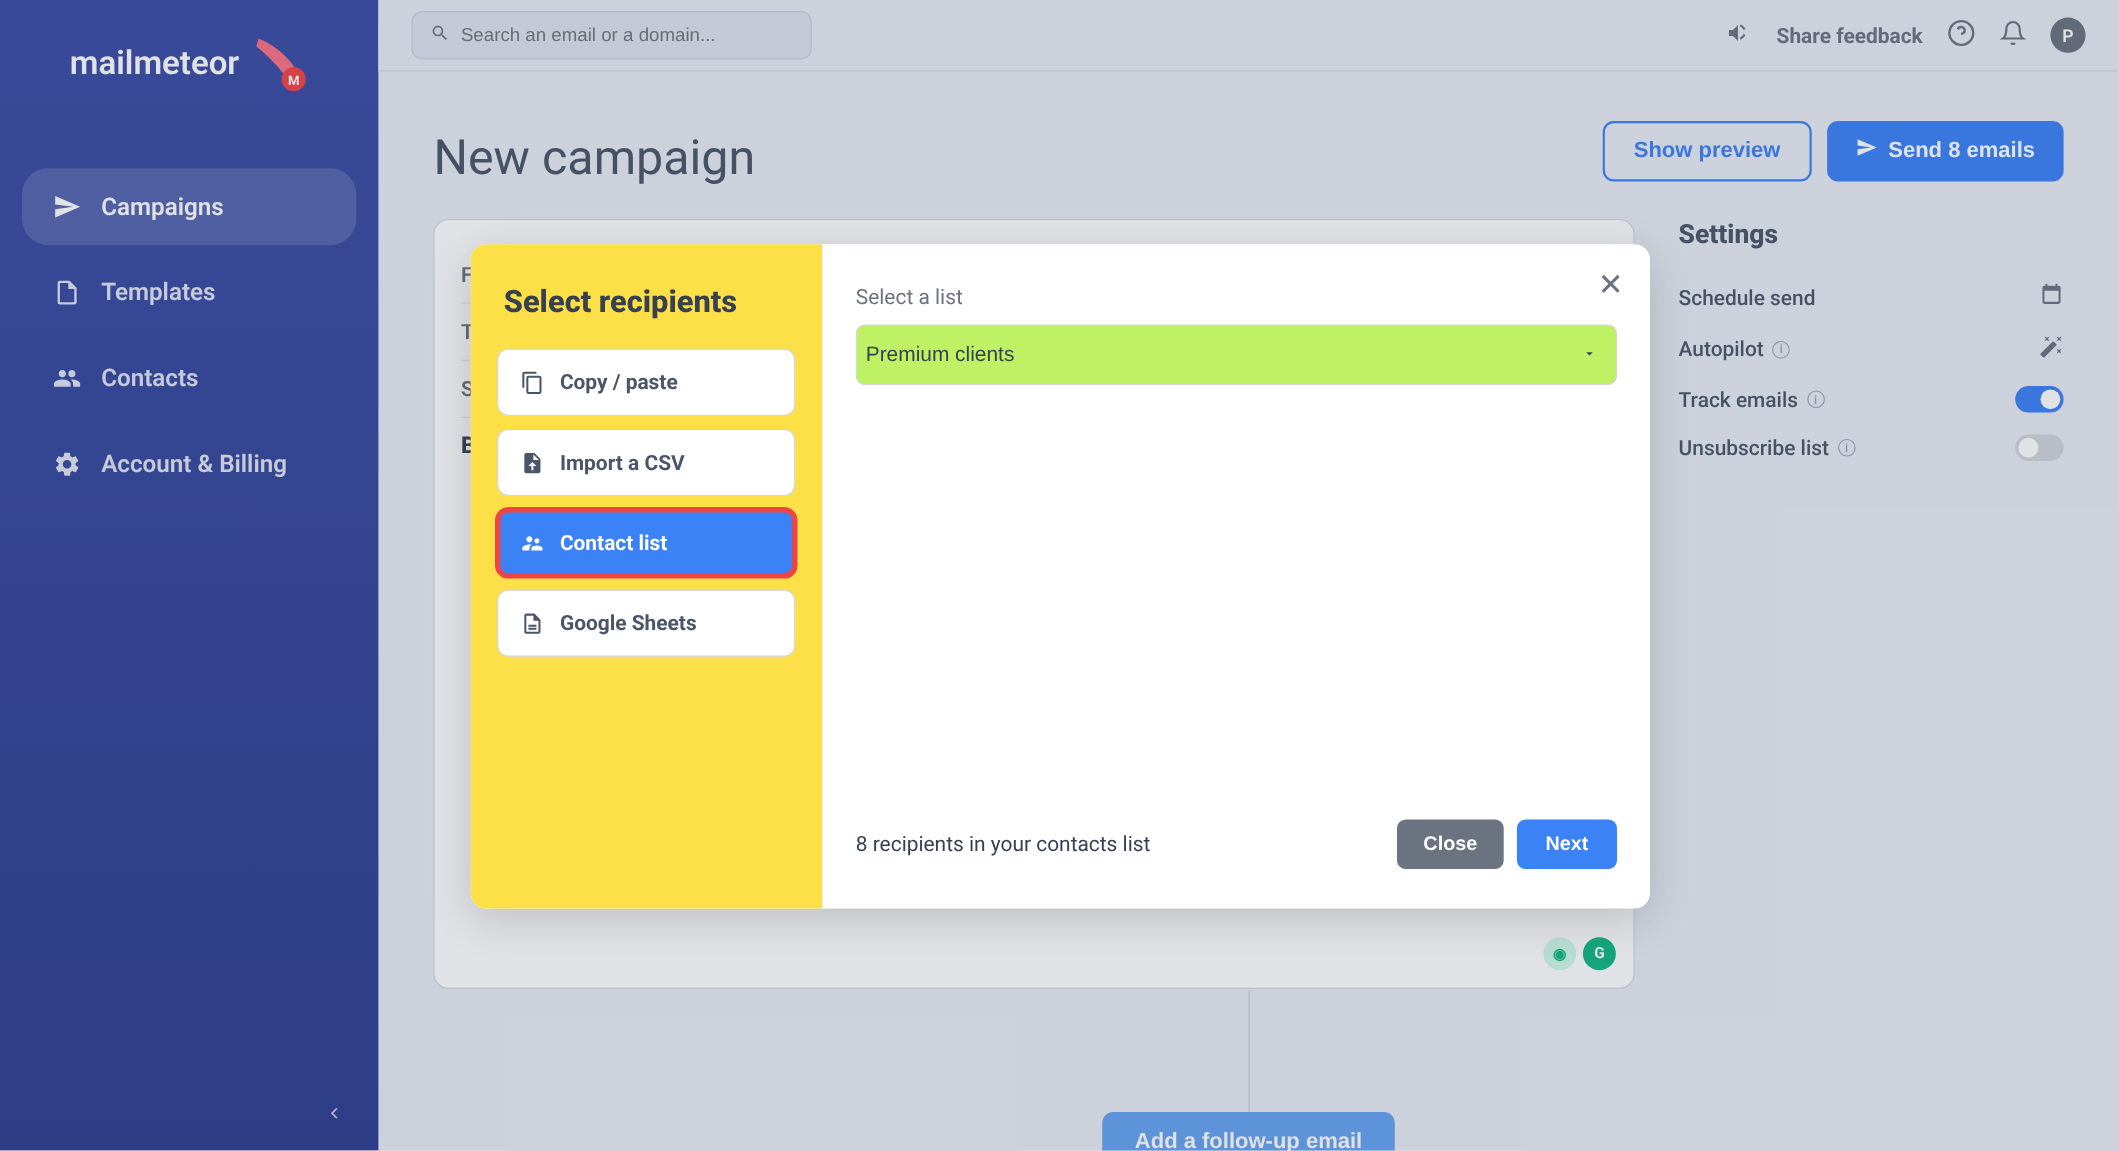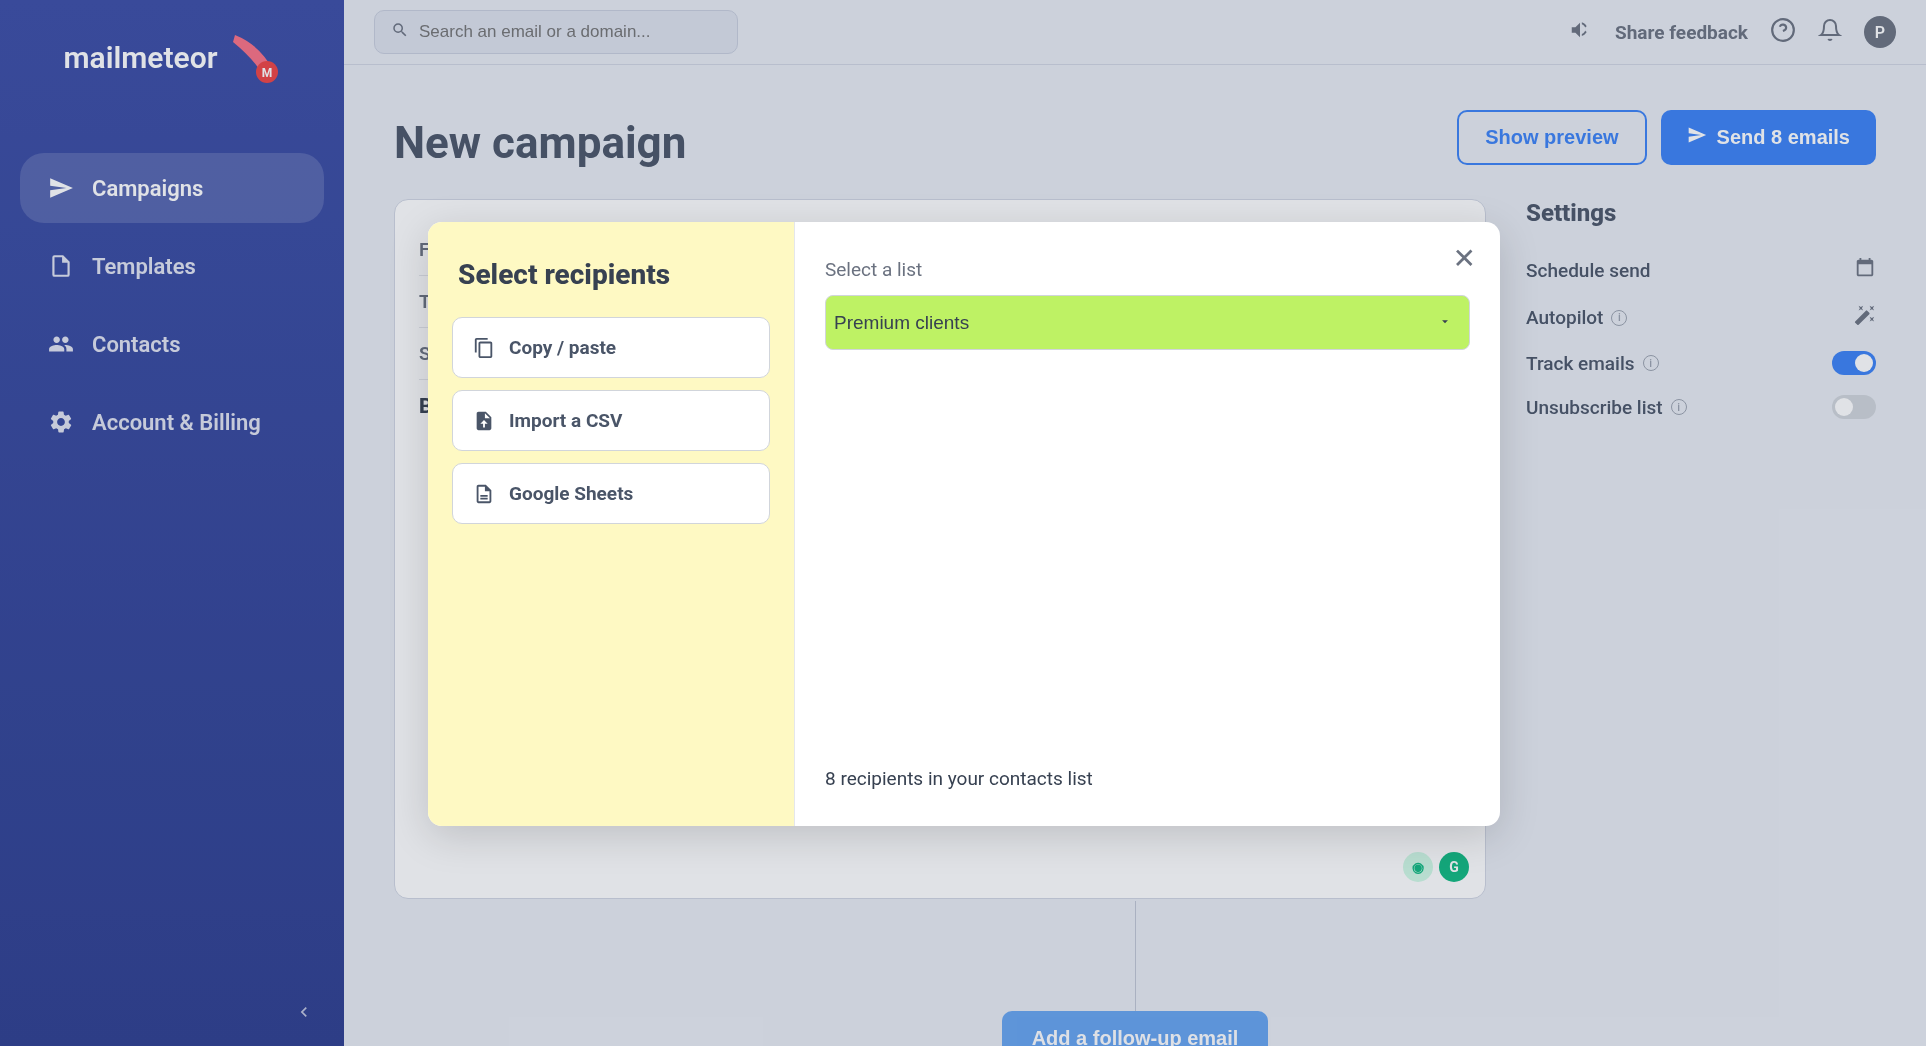--- a/index.html
+++ b/index.html
@@ -131,21 +131,21 @@
       overflow: auto;
     }
     .page-header {
       display: flex;
       align-items: center;
       justify-content: space-between;
       margin-bottom: 30px;
     }
     .page-title {
       font-size: 44px;
-      font-weight: 700;
+      font-weight: 400;
       color: #4a5568;
       margin-top: 12px;
     }
     .header-actions { display: flex; gap: 14px; }
     .btn {
       padding: 14px 26px;
       border-radius: 10px;
       font-size: 20px;
       font-weight: 700;
       cursor: pointer;
@@ -297,24 +297,24 @@
       top: 222px;
       width: 1072px;
       height: 604px;
       background: white;
       border-radius: 14px;
       display: flex;
       box-shadow: 0 10px 40px rgba(0,0,0,0.15);
       overflow: visible;
     }
     .modal-left {
-      width: 367px;
+      width: 320px;
       padding: 36px 24px;
       border-right: 1px solid #e5e7eb;
-      background: #fef9c3;
+      background: #fde047;
       border-radius: 14px 0 0 14px;
     }
     .modal-title {
       font-size: 28px;
       font-weight: 800;
       color: #374151;
       margin-bottom: 26px;
       padding-left: 6px;
     }
     .option-btn {
@@ -564,36 +564,46 @@
               <path d="M16 1H4c-1.1 0-2 .9-2 2v14h2V3h12V1zm3 4H8c-1.1 0-2 .9-2 2v14c0 1.1.9 2 2 2h11c1.1 0 2-.9 2-2V7c0-1.1-.9-2-2-2zm0 16H8V7h11v14z"></path>
             </svg></span>
         <span>Copy / paste</span>
       </div>
       <div class="option-btn">
         <span class="option-icon"><svg viewBox="0 0 24 24" fill="currentColor">
               <path d="M14 2H6c-1.1 0-2 .9-2 2v16c0 1.1.9 2 2 2h12c1.1 0 2-.9 2-2V8l-6-6zm-1 13v4h-2v-4H8l4-4 4 4h-3zm0-8V3.5L18.5 9H13z"></path>
             </svg></span>
         <span>Import a CSV</span>
       </div>
+      <div class="option-btn selected">
+        <span class="option-icon"><svg viewBox="0 0 24 24" fill="currentColor">
+              <path d="M16.5 12c1.38 0 2.5-1.12 2.5-2.5S17.88 7 16.5 7 14 8.12 14 9.5s1.12 2.5 2.5 2.5zM9 11c1.66 0 3-1.34 3-3S10.66 5 9 5 6 6.34 6 8s1.34 3 3 3zm7.5 3c-1.83 0-5.5.92-5.5 2.75V19h11v-2.25c0-1.83-3.67-2.75-5.5-2.75zM9 13c-2.33 0-7 1.17-7 3.5V19h7v-2.25c0-.85.33-2.34 2.37-3.47C10.5 13.1 9.66 13 9 13z"></path>
+            </svg></span>
+        <span>Contact list</span>
+      </div>
       <div class="option-btn">
         <span class="option-icon"><svg viewBox="0 0 24 24" fill="currentColor">
               <path d="M14 2H6c-1.1 0-2 .9-2 2v16c0 1.1.9 2 2 2h12c1.1 0 2-.9 2-2V8l-6-6zM6 20V4h7v5h5v11H6zm2-7h8v2H8v-2zm0 3h8v2H8v-2z"></path>
             </svg></span>
         <span>Google Sheets</span>
       </div>
     </div>
     <div class="modal-right">
       <button class="close-btn">✕</button>
       <div class="select-label">Select a list</div>
       <div class="select-wrapper">
         <select class="select-box">
           <option>Premium clients</option>
         </select>
         <span class="select-arrow"><svg width="14" height="14" viewBox="0 0 24 24" fill="currentColor">
               <path d="M7 10l5 5 5-5z"></path>
             </svg></span>
       </div>
       <div class="modal-footer">
         <div class="recipients-count">8 recipients in your contacts list</div>
+        <div class="modal-actions">
+          <button class="btn-secondary"><span>Close</span></button>
+          <button class="btn-next"><span>Next</span></button>
+        </div>
       </div>
     </div>
   </div>
 </div>
 
 </body></html>

